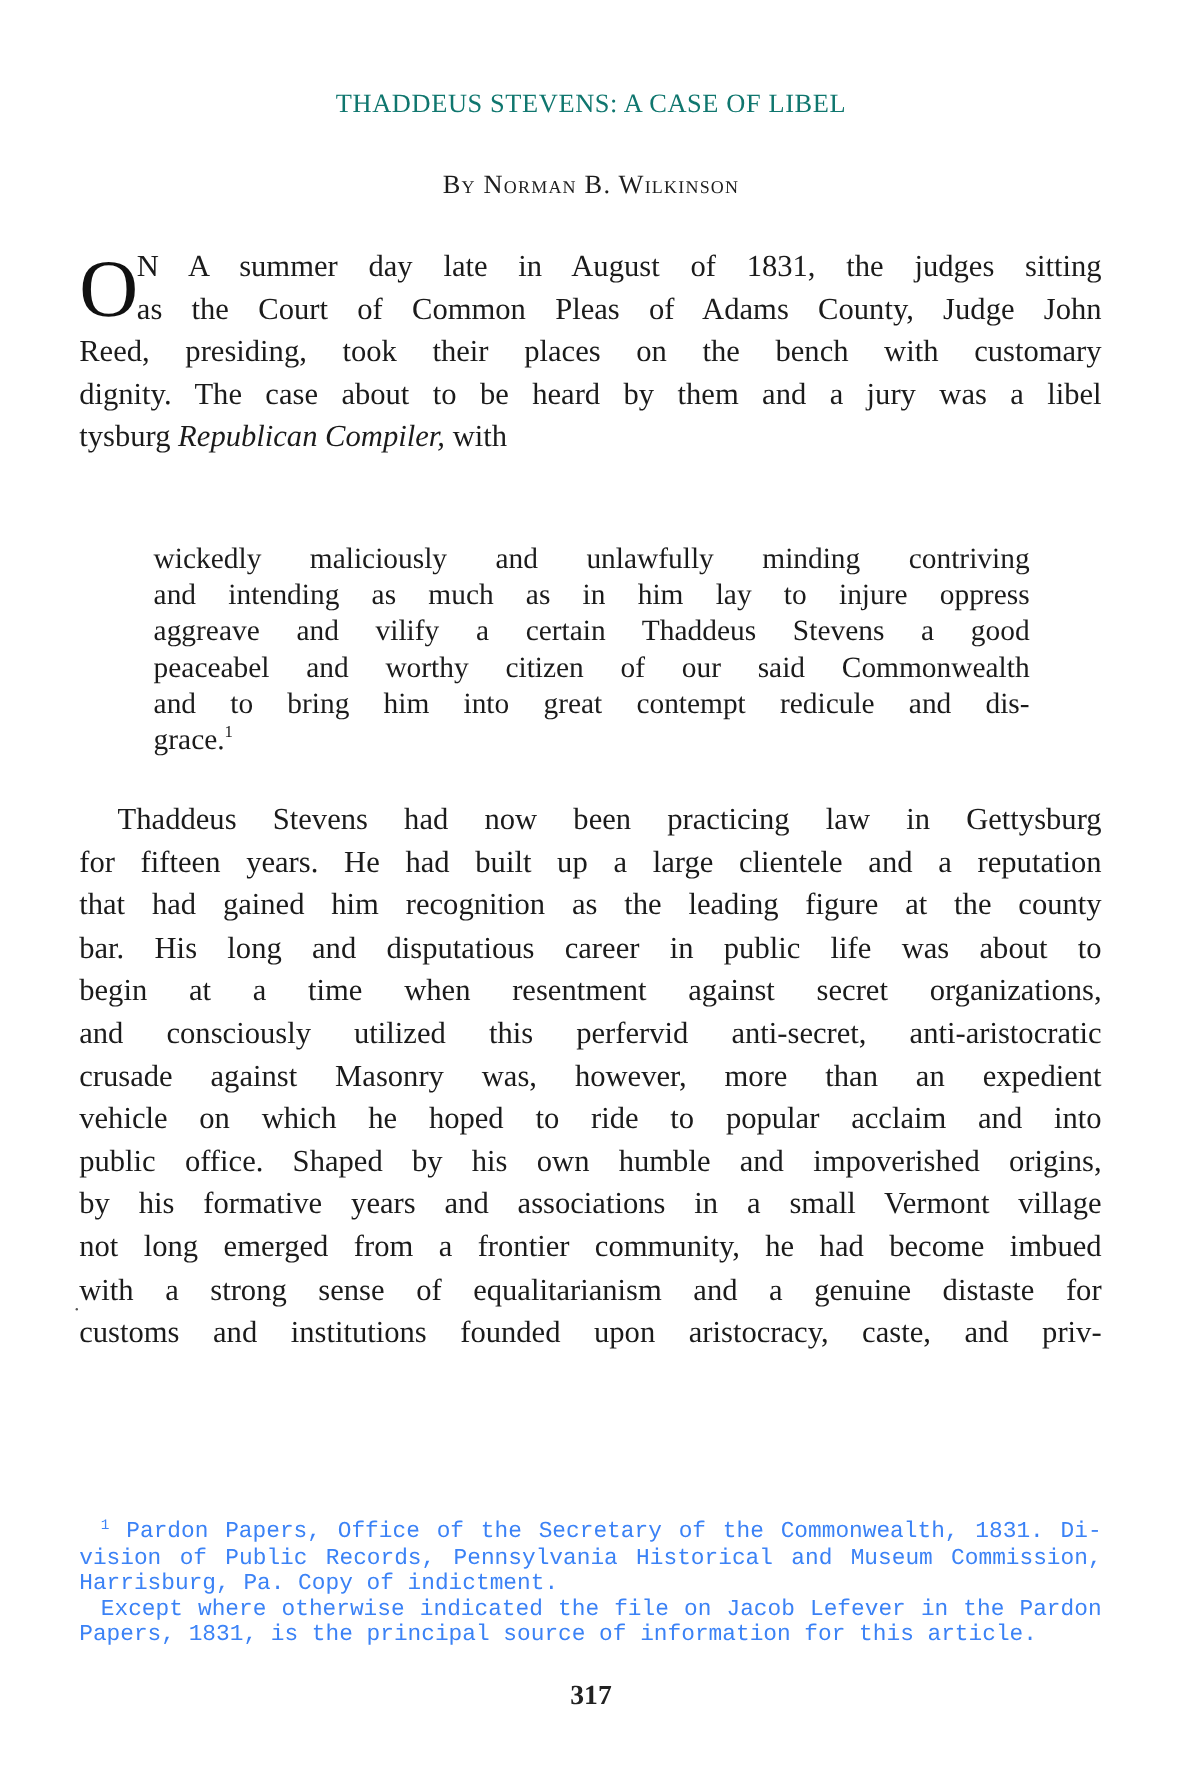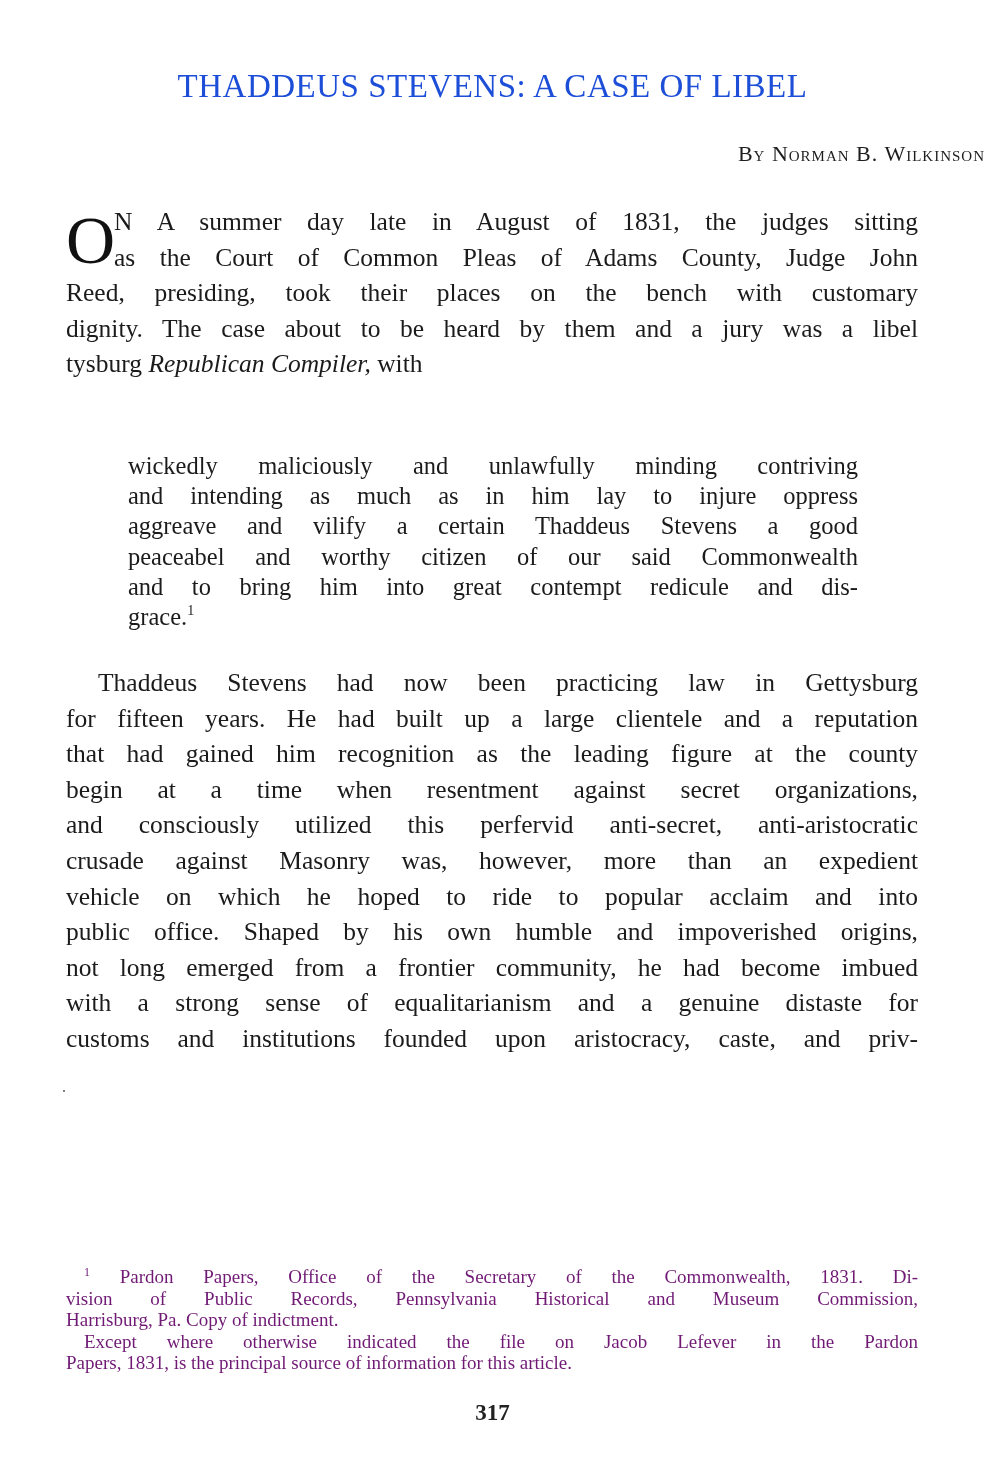--- a/index.html
+++ b/index.html
@@ -20,31 +20,31 @@
       left: 0; top: 0;
       width: 985px;
       height: 1471px;
     }
     .title {
       position: absolute;
       top: 66px;
       left: 0;
       width: 985px;
       text-align: center;
-      font-size: 33px;
+      font-size: 22px;
       letter-spacing: 0.5px;
-      color: #1d4ed8;
+      color: #0f766e;
       line-height: 40px;
     }
     .byline {
       position: absolute;
       top: 140px;
       left: 0;
       width: 985px;
-      text-align: right;
+      text-align: center;
       font-size: 22px;
       letter-spacing: 1px;
       font-variant: small-caps;
       color: #1d1d1d;
       line-height: 28px;
     }
     .text-block {
       position: absolute;
       left: 66px;
       width: 852px;
@@ -97,21 +97,22 @@
       vertical-align: 10px;
       line-height: 0;
     }
     .footnotes {
       position: absolute;
       top: 1266px;
       left: 66px;
       width: 852px;
       font-size: 19px;
       line-height: 21.5px;
-      color: #701a75;
+      color: #3b82f6;
+      font-family: Liberation Mono, monospace;
     }
     .footnotes .line { height: 21.5px; }
     .fn-indent { padding-left: 18px; }
     .page-number {
       position: absolute;
       top: 1400px;
       left: 0;
       width: 985px;
       text-align: center;
       font-size: 23px;
@@ -152,25 +153,27 @@
     <span class="line">aggreave and vilify a certain Thaddeus Stevens a good</span>
     <span class="line">peaceabel and worthy citizen of our said Commonwealth</span>
     <span class="line">and to bring him into great contempt redicule and dis-</span>
     <span class="line last"><span>grace.</span><sup class="fnref">1</sup></span>
   </div>
 
   <div class="text-block para2">
     <span class="line first-indent">Thaddeus Stevens had now been practicing law in Gettysburg</span>
     <span class="line">for fifteen years. He had built up a large clientele and a reputation</span>
     <span class="line">that had gained him recognition as the leading figure at the county</span>
+    <span class="line">bar. His long and disputatious career in public life was about to</span>
     <span class="line">begin at a time when resentment against secret organizations,</span>
     <span class="line">and consciously utilized this perfervid anti-secret, anti-aristocratic</span>
     <span class="line">crusade against Masonry was, however, more than an expedient</span>
     <span class="line">vehicle on which he hoped to ride to popular acclaim and into</span>
     <span class="line">public office. Shaped by his own humble and impoverished origins,</span>
+    <span class="line">by his formative years and associations in a small Vermont village</span>
     <span class="line">not long emerged from a frontier community, he had become imbued</span>
     <span class="line">with a strong sense of equalitarianism and a genuine distaste for</span>
     <span class="line">customs and institutions founded upon aristocracy, caste, and priv-</span>
   </div>
 
   <div class="stray-mark"></div>
 
   <div class="footnotes">
     <span class="line fn-indent"><sup class="fnref" style="font-size:12px;vertical-align:7px;">1</sup> <span>Pardon Papers, Office of the Secretary of the Commonwealth, 1831. Di-</span></span>
     <span class="line">vision of Public Records, Pennsylvania Historical and Museum Commission,</span>

